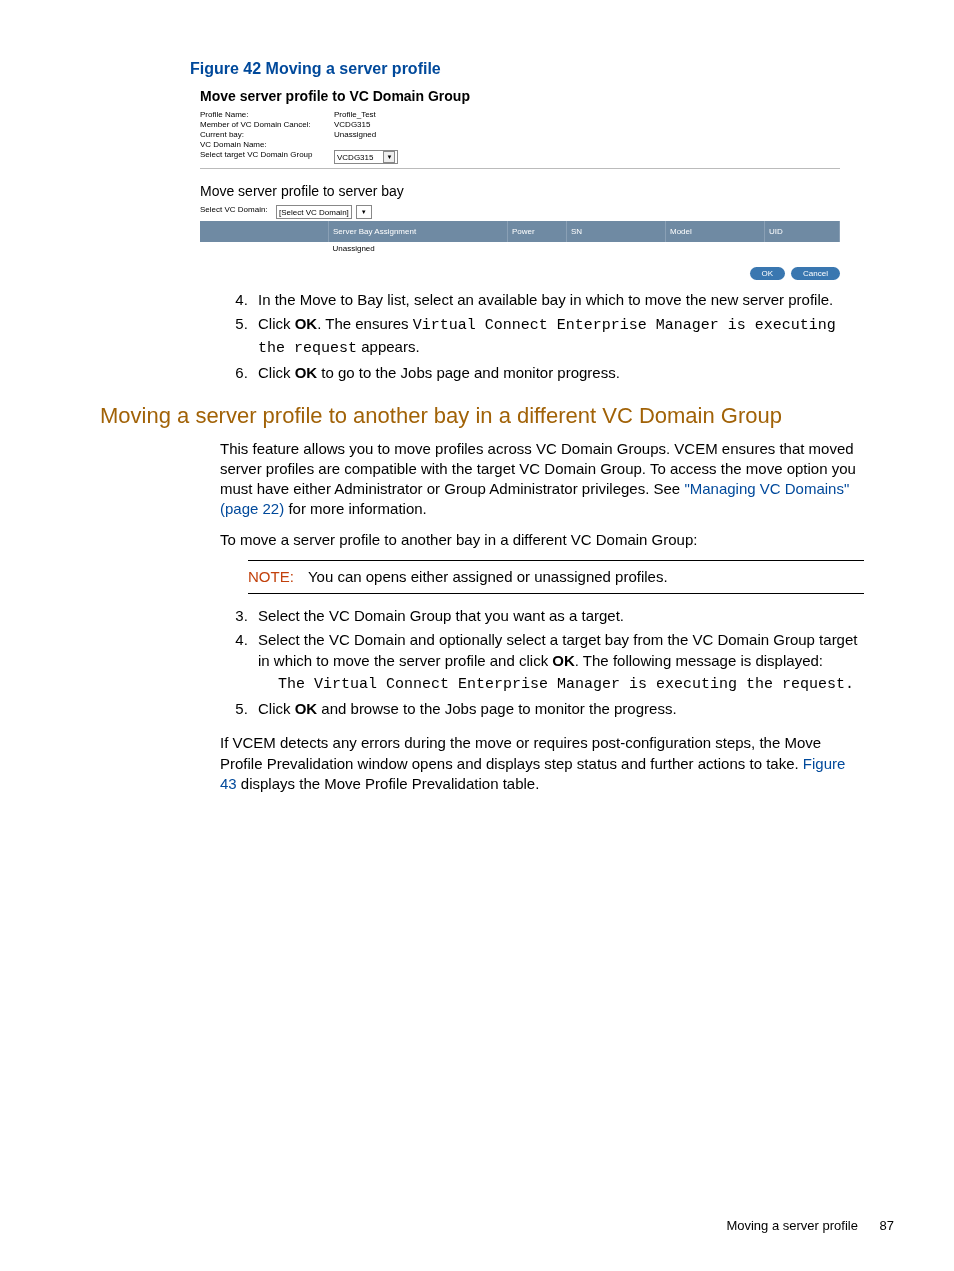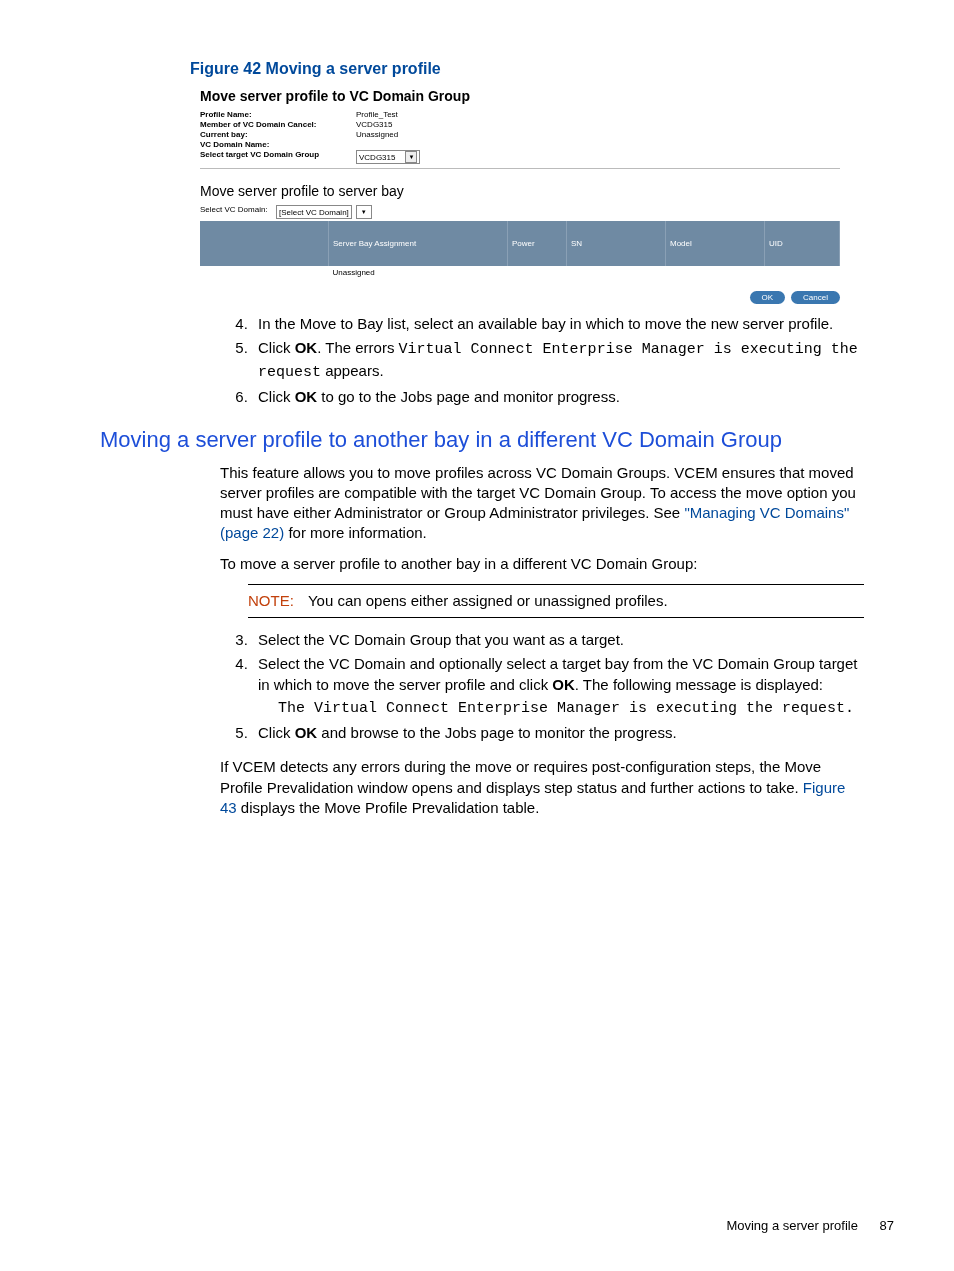--- a/index.html
+++ b/index.html
@@ -32,21 +32,21 @@
     width: 640px;
     font-size: 8px;
     color: #000;
   }
   .ss-title {
     font-weight: bold;
     font-size: 14px;
     margin-bottom: 6px;
   }
   .ss-row { display:flex; margin-bottom:1px; }
-  .ss-label { width: 156px; font-weight: bold; }
+  .ss-label { width: 134px; }
   .ss-sep { border-top:1px solid #bbb; margin:4px 0; }
   .ss-select {
     border:1px solid #888;
     padding:0 2px;
     display:inline-flex;
     align-items:center;
     gap:10px;
     background:#fff;
     height:12px;
   }
@@ -64,21 +64,21 @@
   .ss-table {
     width:100%;
     border-collapse:collapse;
     margin-top:2px;
   }
   .ss-table th {
     background:#6f8aa3;
     color:#fff;
     font-weight:normal;
     text-align:left;
-    padding:18px 4px;
+    padding:6px 4px;
     font-size:8px;
     border-right:1px solid #8aa0b5;
   }
   .ss-table td {
     padding:2px 4px;
     font-size:8px;
   }
   .ss-buttons {
     display:flex;
     gap:6px;
@@ -104,21 +104,21 @@
     padding-left: 92px;
     margin: 10px 0 14px 0;
   }
   ol.steps li {
     padding-left: 6px;
     margin-bottom: 4px;
   }
   .bold { font-weight: bold; }
   .mono { font-family: "Courier New", monospace; }
   h2.section {
-    color: #1d4ed8;
+    color: #a16207;
     font-weight: normal;
     font-size: 22px;
     margin: 18px 0 8px -60px;
   }
   .body-para { margin-left: 60px; margin-bottom:10px; }
   .link { color: #00499b; }
   .note-box {
     border-top: 1px solid #000;
     border-bottom: 1px solid #000;
     padding: 6px 0;
@@ -201,21 +201,21 @@
     <div class="ss-buttons">
       <div class="ss-btn">OK</div>
       <div class="ss-btn">Cancel</div>
     </div>
   </div>
 
   <div class="content">
     <ol class="steps" start="4">
       <li>In the Move to Bay list, select an available bay in which to move the new server profile.</li>
       <li>
-        <span>Click </span><span class="bold">OK</span><span>. The errors </span><span class="mono">Virtual Connect Enterprise Manager is executing the request</span><span> appears.</span>
+        <span>Click </span><span class="bold">OK</span><span>. The ensures </span><span class="mono">Virtual Connect Enterprise Manager is executing the request</span><span> appears.</span>
       </li>
       <li>
         <span>Click </span><span class="bold">OK</span><span> to go to the Jobs page and monitor progress.</span>
       </li>
     </ol>
 
     <h2 class="section">Moving a server profile to another bay in a different VC Domain Group</h2>
 
     <div class="body-para">
       <span>This feature allows you to move profiles across VC Domain Groups. VCEM ensures that moved server profiles are compatible with the target VC Domain Group. To access the move option you must have either Administrator or Group Administrator privileges. See </span><span class="link">"Managing VC Domains" (page 22)</span><span> for more information.</span>

